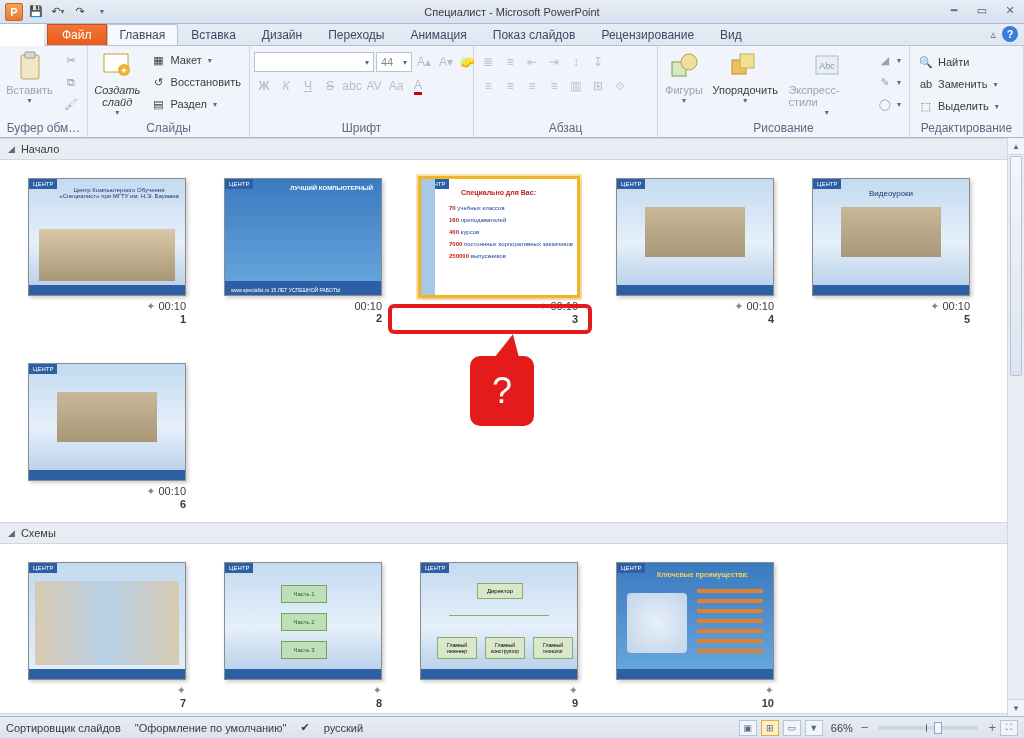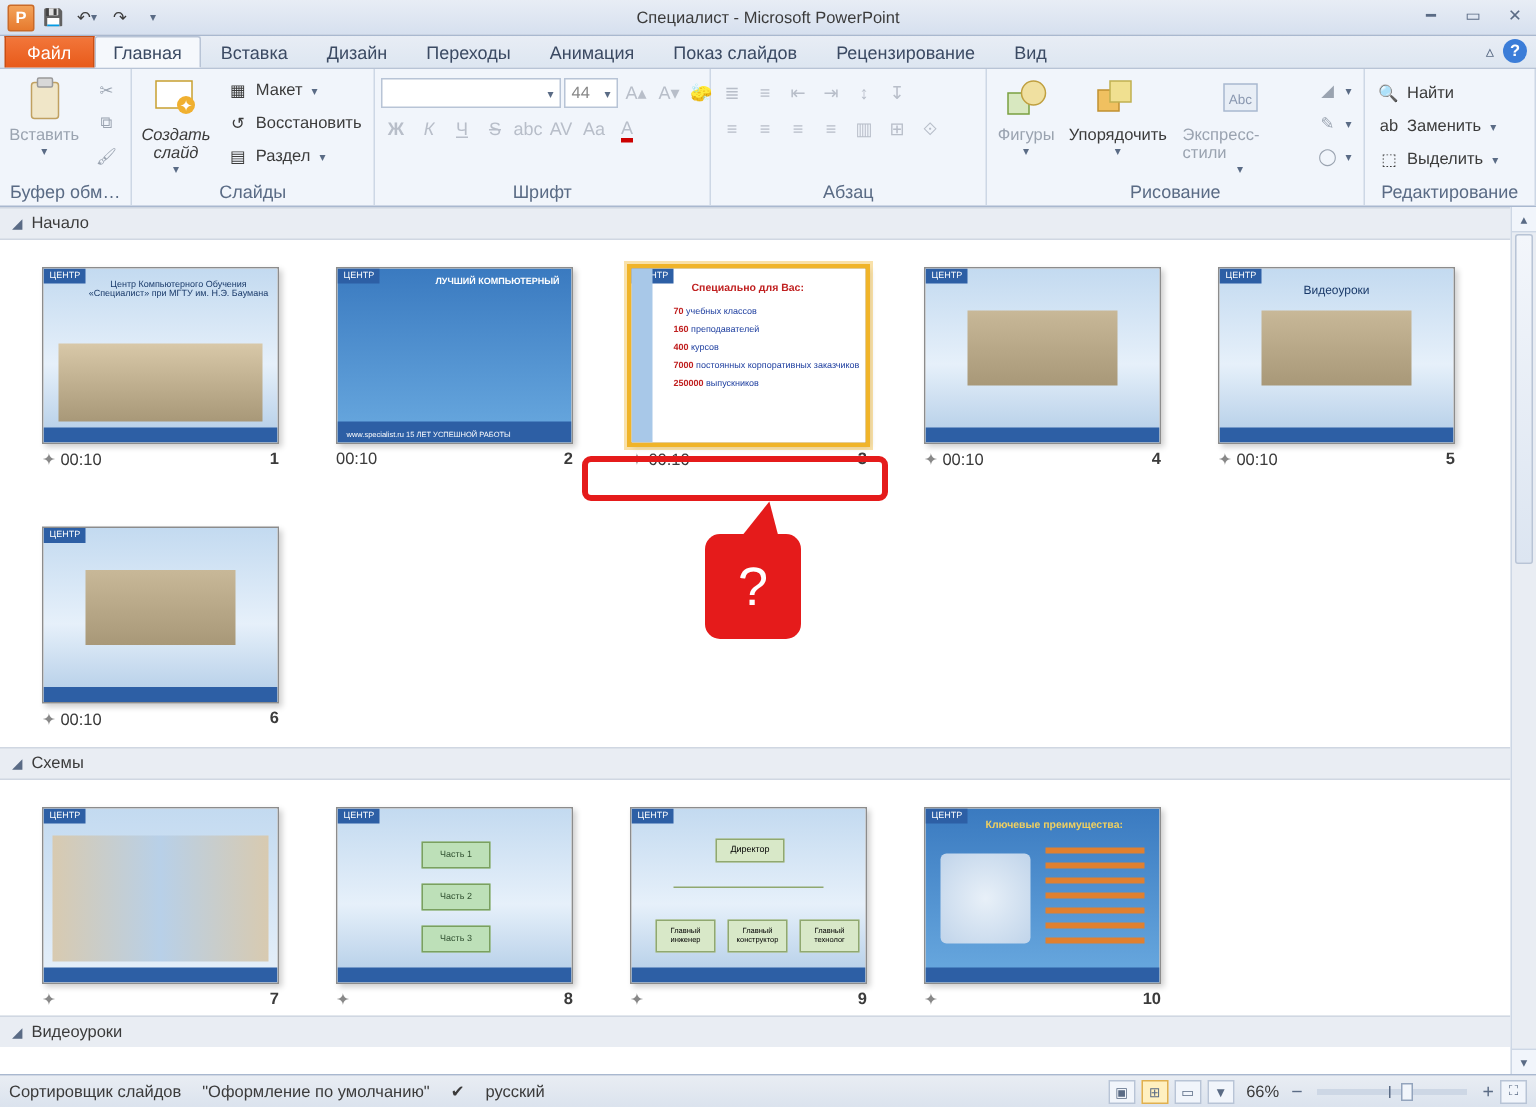--- a/index.html
+++ b/index.html
@@ -8,21 +8,21 @@
 
 .titlebar { height: 24px; background: linear-gradient(#e8edf5, #d6e0ef); border-bottom: 1px solid #a9b8cf; display: flex; align-items: center; font-size: 11px; color: #3b3b3b; position: relative; }
 .titlebar .qat { display: flex; align-items: center; gap: 2px; padding-left: 4px; }
 .qat-btn { width: 20px; height: 20px; display: flex; align-items: center; justify-content: center; border: 1px solid transparent; border-radius: 2px; cursor: default; }
 .app-icon { width: 18px; height: 18px; background: linear-gradient(#f3a35a,#e77a2e); border: 1px solid #c96a28; border-radius: 2px; display:flex;align-items:center;justify-content:center;color:#fff;font-weight:bold;font-size:11px;}
 .title-center { position: absolute; left: 0; right: 0; text-align: center; pointer-events: none; }
 .winbtns { position: absolute; right: 4px; top: 2px; display: flex; gap: 8px; }
 .winbtn { width: 20px; height: 16px; display:flex;align-items:center;justify-content:center; color:#5a6b85; cursor:default;}
 
 
-.tabrow { height: 22px; background: linear-gradient(#e8edf5,#dde6f1); display: flex; align-items: flex-end; border-bottom: 1px solid #b8c4d6; padding-left: 0; position:relative;}
+.tabrow { height: 22px; background: linear-gradient(#e8edf5,#dde6f1); display: flex; align-items: flex-end; border-bottom: 1px solid #b8c4d6; padding-left: 0; position:relative;margin-left:44px;}
 .file-tab { background: linear-gradient(#f2763a,#e85a1a); color: #fff; font-size: 12px; padding: 3px 14px; border: 1px solid #c94f14; border-bottom: none; margin-left: 3px; cursor:default;}
 .tab { font-size: 12px; color: #3b4a63; padding: 3px 12px; cursor: default; border: 1px solid transparent; border-bottom: none;}
 .tab.active { background: #f5f8fc; border-color: #b8c4d6; color: #3b4a63; border-radius: 2px 2px 0 0;}
 .help-icons { position: absolute; right: 6px; top: 2px; display: flex; gap: 6px; align-items:center;}
 .help-circle { width:16px;height:16px;border-radius:50%;background:#3b7dd8;color:#fff;font-size:11px;font-weight:bold;display:flex;align-items:center;justify-content:center;}
 
 
 .ribbon { height: 92px; background: #f1f5fb; border-bottom: 1px solid #a9b8cf; display: flex; }
 .group { border-right: 1px solid #cdd7e5; display: flex; flex-direction: column; justify-content: space-between; padding: 2px 4px 0 4px; }
 .group-content { display: flex; align-items: flex-start; gap: 4px; flex: 1; }
@@ -43,21 +43,21 @@
 
 
 .sorter-wrap { position: absolute; top: 138px; left: 0; right: 0; bottom: 22px; background: #fff; display:flex;}
 .sorter { flex:1; overflow:auto; background:#fff; }
 .section-header { display:flex; align-items:center; gap:6px; font-size:11px; color:#3b3b3b; padding:4px 8px; background:#e9edf3; border-top:1px solid #d0d7e2; border-bottom:1px solid #d0d7e2;}
 .section-header .tri { font-size:9px; color:#5a6b85;}
 .slides-row { display:flex; flex-wrap:wrap; gap:38px 38px; padding:18px 22px 12px 28px;}
 .slide-cell { width: 158px; }
 .thumb { width:158px; height:118px; border:1px solid #8c8c8c; background:#fff; box-shadow: 2px 2px 4px rgba(0,0,0,0.2); position:relative; overflow:hidden;}
 .thumb.selected { outline:3px solid #f0b429; outline-offset:-1px; box-shadow: 0 0 0 4px rgba(240,180,41,0.4), 2px 2px 4px rgba(0,0,0,0.2);}
-.slide-meta { display:flex; justify-content:space-between; align-items:flex-start; font-size:11px; color:#3b3b3b; padding-top:4px;}
+.slide-meta { display:flex; justify-content:space-between; align-items:flex-end; font-size:11px; color:#3b3b3b; padding-top:4px;flex-direction:column;}
 .slide-meta .star { color:#888; font-size:11px;}
 .vscroll { width:17px; background:#e9edf3; border-left:1px solid #cdd7e5; position:relative;}
 .vscroll .up, .vscroll .down { height:17px; display:flex;align-items:center;justify-content:center;font-size:9px;color:#5a6b85; background:#f1f5fb; border-bottom:1px solid #cdd7e5;}
 .vscroll .down { position:absolute; bottom:0; left:0;right:0; border-top:1px solid #cdd7e5; border-bottom:none;}
 .vscroll .thumb-bar { position:absolute; left:2px; right:2px; top:18px; height:220px; background:linear-gradient(#f3f6fb,#dce5f1); border:1px solid #b8c4d6; border-radius:2px;}
 
 
 .slide-bg { position:absolute; inset:0; background: linear-gradient(#c3daf0 0%, #e6f0fa 55%, #b0cbe6 100%);}
 .slide-header-logo { position:absolute; top:0; left:0; background:#2d5fa5; color:#fff; font-size:6px; padding:2px 4px;}
 .slide-footer { position:absolute; bottom:0; left:0; right:0; height:10px; background:#2d5fa5;}

